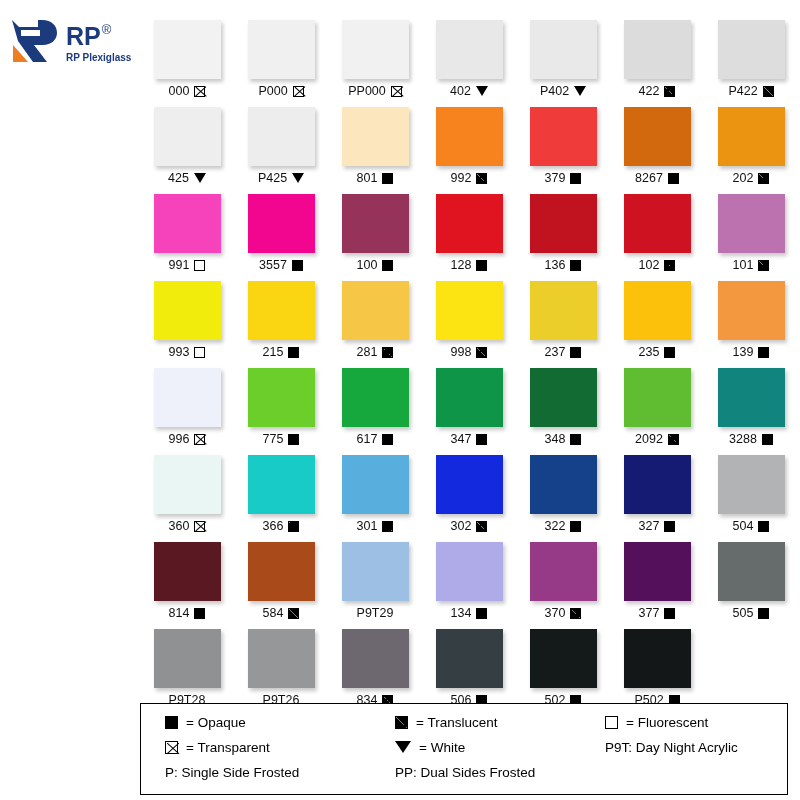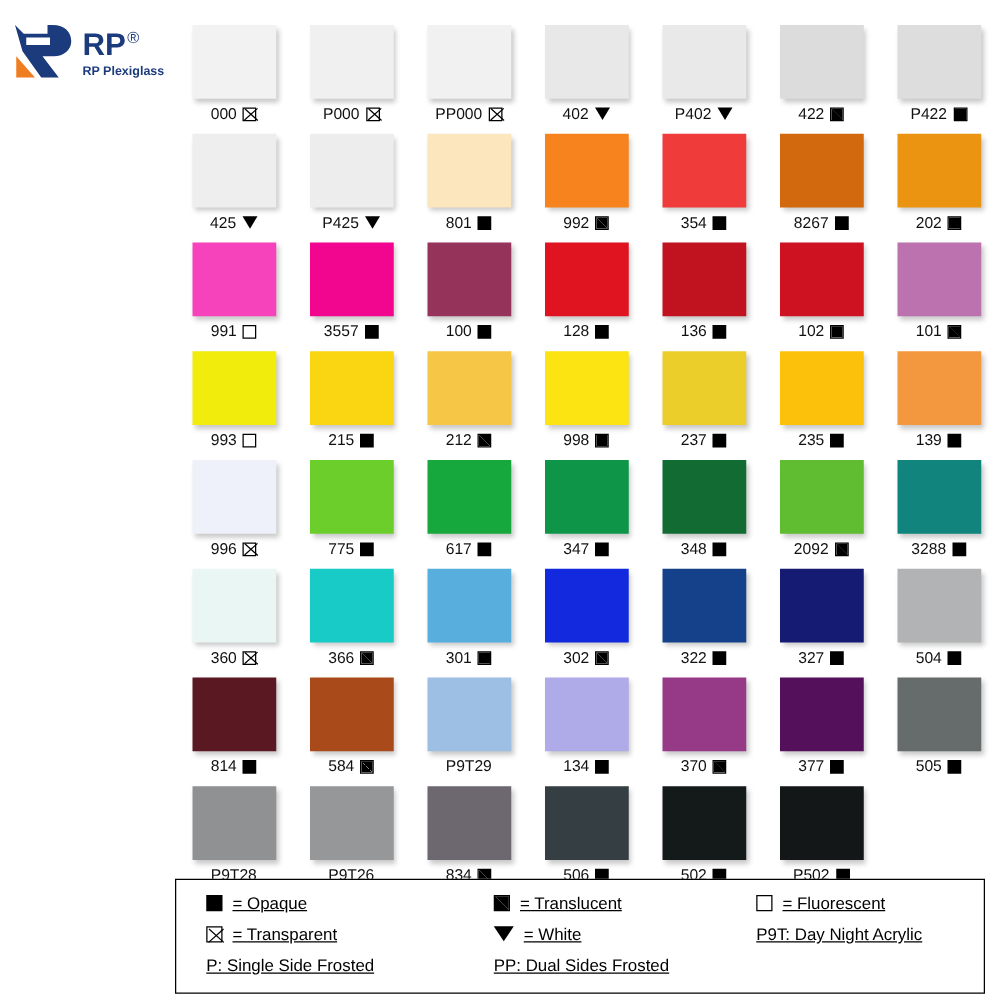--- a/index.html
+++ b/index.html
@@ -101,21 +101,20 @@
   }
 
   
   #legend {
     position: absolute;
     left: 140px; top: 703px;
     width: 648px; height: 92px;
     border: 1px solid #000000;
     background: #ffffff;
     padding: 11px 0 0 0;
-    text-decoration: underline;
   }
   #legend-rows { display: flex; flex-direction: column; gap: 10px; }
   .legend-row {
     display: grid;
     grid-template-columns: 230px 210px 210px;
     padding-left: 24px;
     align-items: center;
   }
   .legend-item {
     display: flex; align-items: center; gap: 8px;
@@ -232,21 +231,21 @@
       <div class="cell">
         <div class="swatch" style="background: rgb(247, 131, 31);"></div>
         <div class="caption">
           <span class="code">992</span>
           <span class="sym sym-translucent"></span>
         </div>
       </div>
       <div class="cell">
         <div class="swatch" style="background: rgb(239, 59, 58);"></div>
         <div class="caption">
-          <span class="code">354</span>
+          <span class="code">379</span>
           <span class="sym sym-opaque"></span>
         </div>
       </div>
       <div class="cell">
         <div class="swatch" style="background: rgb(210, 105, 14);"></div>
         <div class="caption">
           <span class="code">8267</span>
           <span class="sym sym-opaque"></span>
         </div>
       </div>
@@ -316,21 +315,21 @@
       <div class="cell">
         <div class="swatch" style="background: rgb(250, 213, 17);"></div>
         <div class="caption">
           <span class="code">215</span>
           <span class="sym sym-opaque"></span>
         </div>
       </div>
       <div class="cell">
         <div class="swatch" style="background: rgb(246, 198, 71);"></div>
         <div class="caption">
-          <span class="code">212</span>
+          <span class="code">281</span>
           <span class="sym sym-translucent"></span>
         </div>
       </div>
       <div class="cell">
         <div class="swatch" style="background: rgb(251, 228, 17);"></div>
         <div class="caption">
           <span class="code">998</span>
           <span class="sym sym-translucent"></span>
         </div>
       </div>

